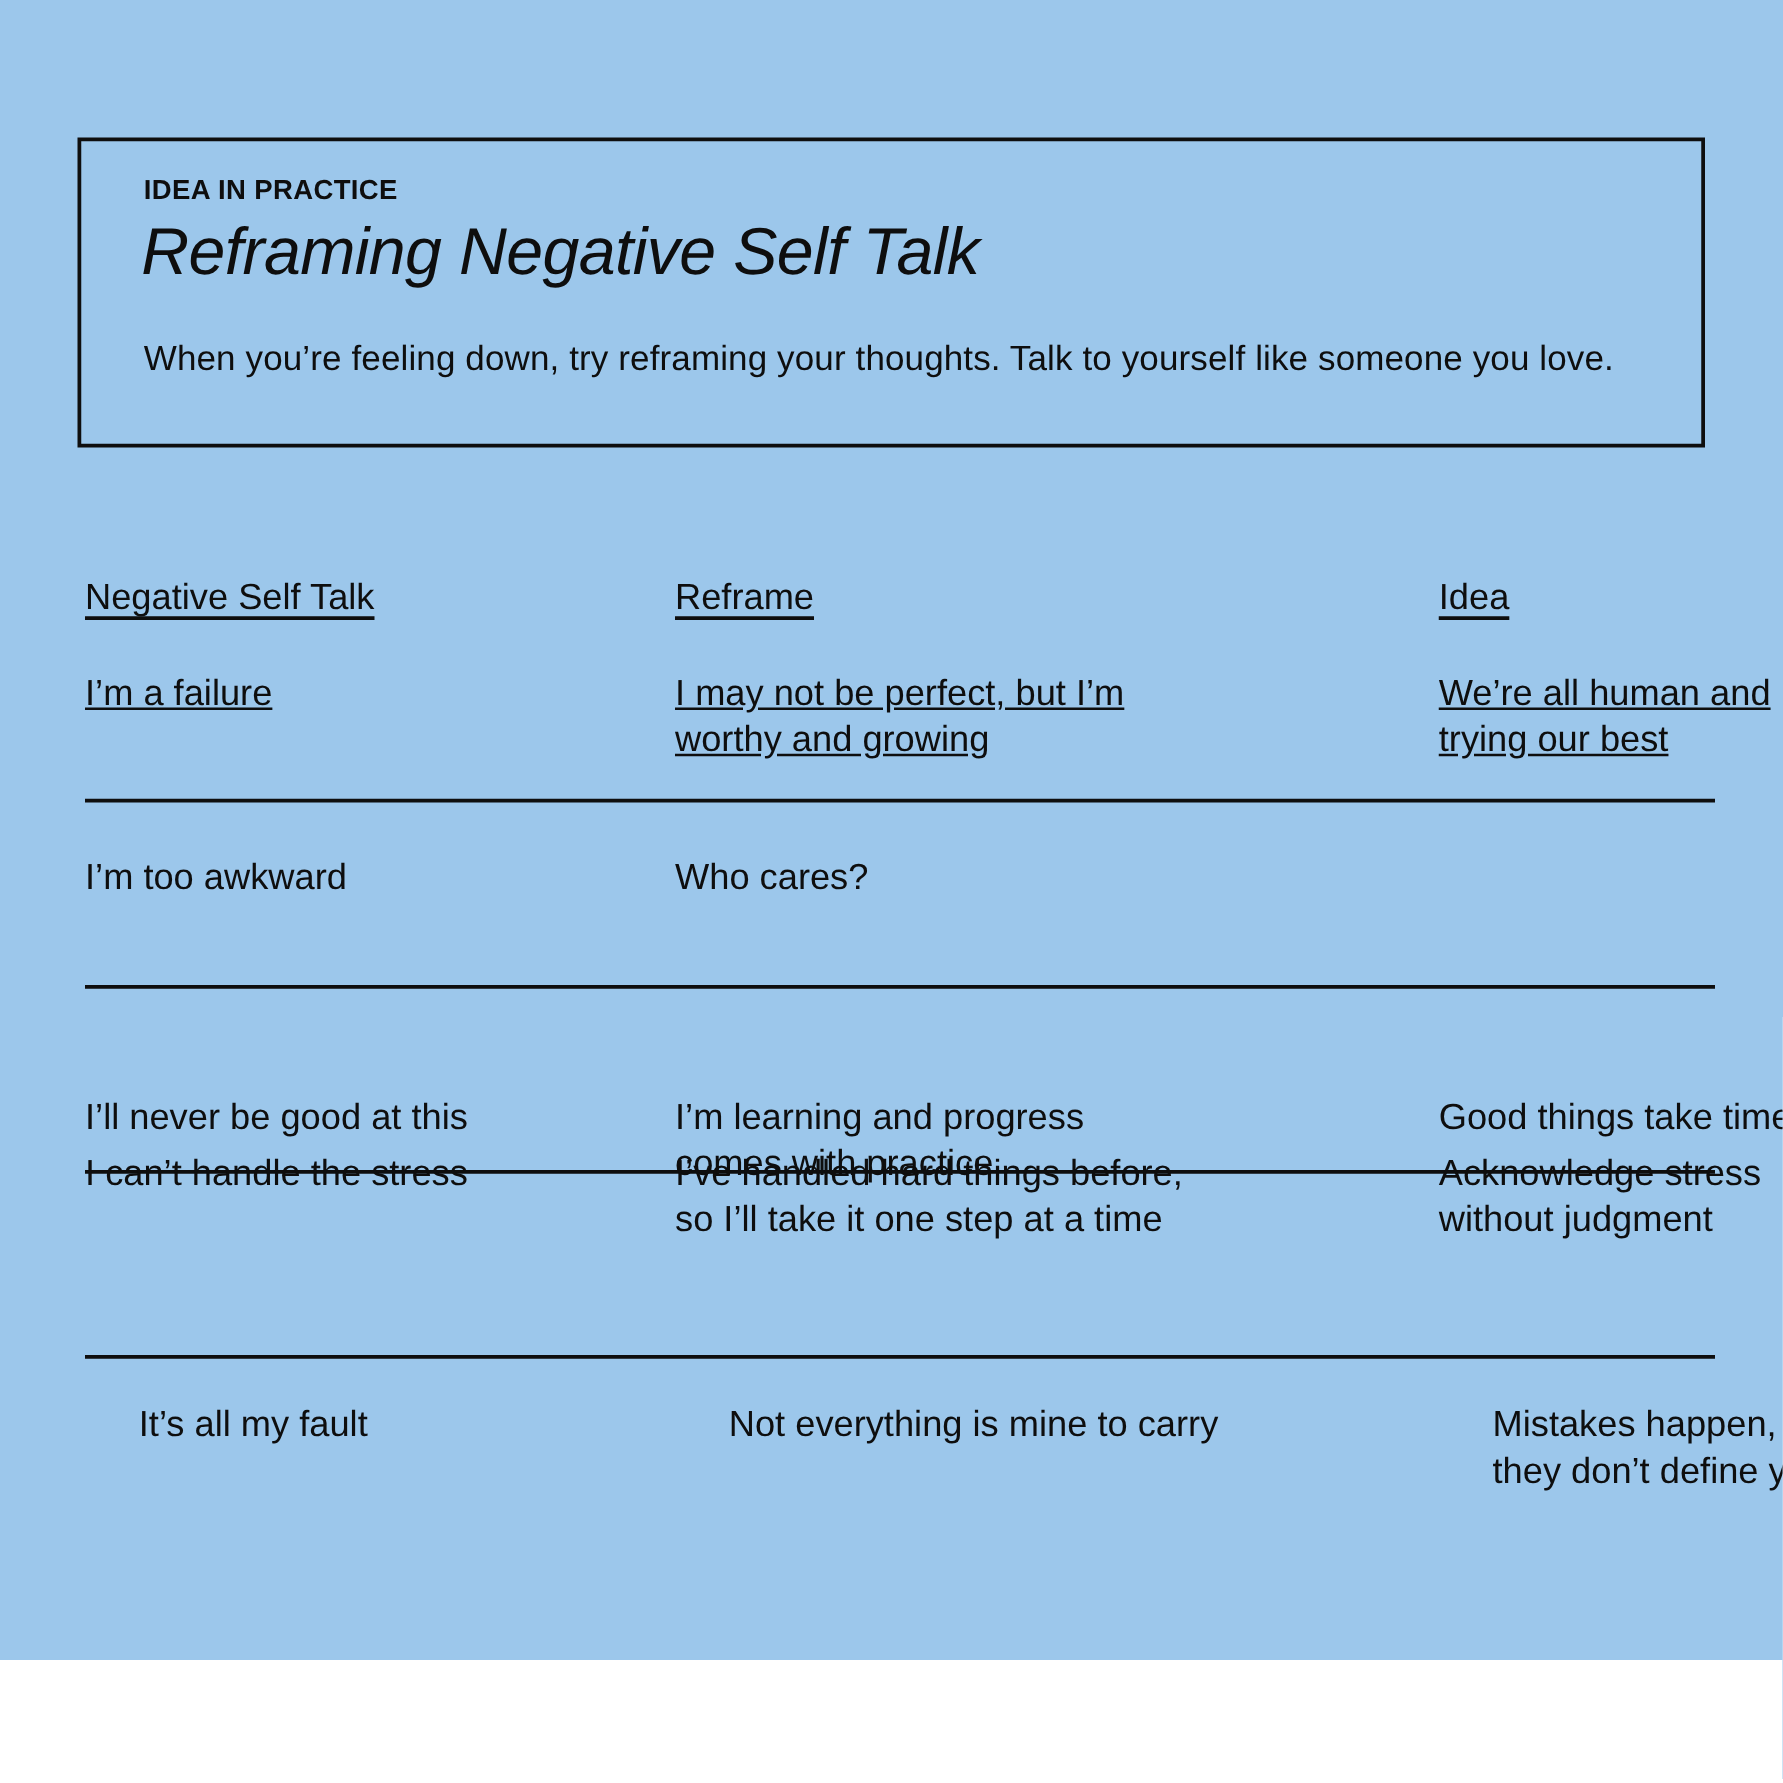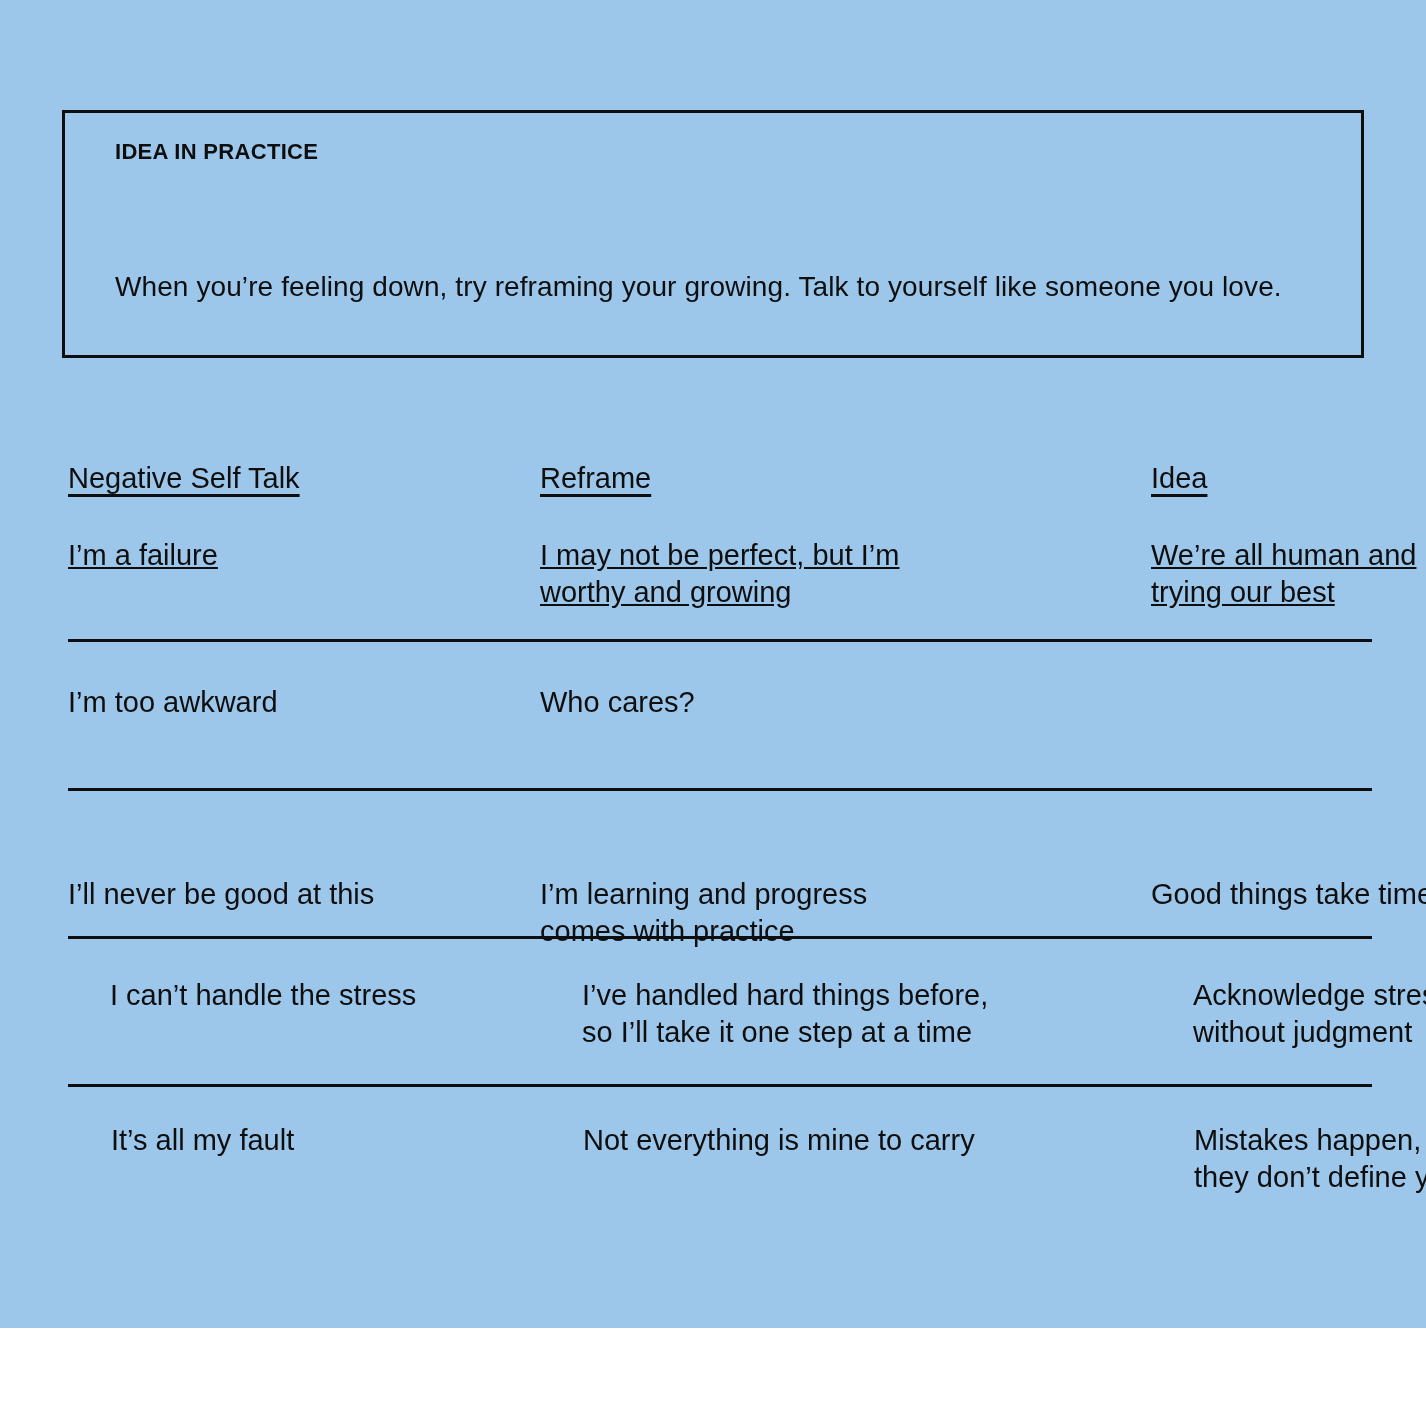--- a/index.html
+++ b/index.html
@@ -62,21 +62,21 @@
   .tcell { white-space: pre-line; }
   .thead { top: 460px; font-size: 29px; }
   .thead .th-label {
     text-decoration: underline;
     text-decoration-thickness: 2.5px;
     text-underline-offset: 6px;
   }
   .row-1 { top: 537px; text-decoration: underline; }
   .row-2 { top: 684px; }
   .row-3 { top: 876px; }
-  .row-4 { top: 977px; margin-left: 42px; }
+  .row-4 { top: 921px; }
   .row-5 { top: 1122px; margin-left: 43px; }
 
   .divider {
     position: absolute;
     left: 68px;
     width: 1304px;
     height: 3px;
     background: #0e0e0e;
   }
   .div-1 { top: 639px; }
@@ -95,21 +95,22 @@
     font-weight: 700;
   }
 </style>
 </head>
 <body>
 
 <div class="canvas">
 
   <div class="header-box">
     <div class="kicker">IDEA IN PRACTICE</div>
-    <div class="subtitle">When you’re feeling down, try reframing your growing. Talk to yourself like someone you love.</div>
+    <div class="title">Reframing Negative Self Talk</div>
+    <div class="subtitle">When you’re feeling down, try reframing your thoughts. Talk to yourself like someone you love.</div>
   </div>
 
   <div class="trow thead">
     <div class="tcell"><span class="th-label">Negative Self Talk</span></div>
     <div class="tcell"><span class="th-label">Reframe</span></div>
     <div class="tcell"><span class="th-label">Idea</span></div>
   </div>
 
   <div class="trow row-1">
     <div class="tcell">I’m a failure</div>

